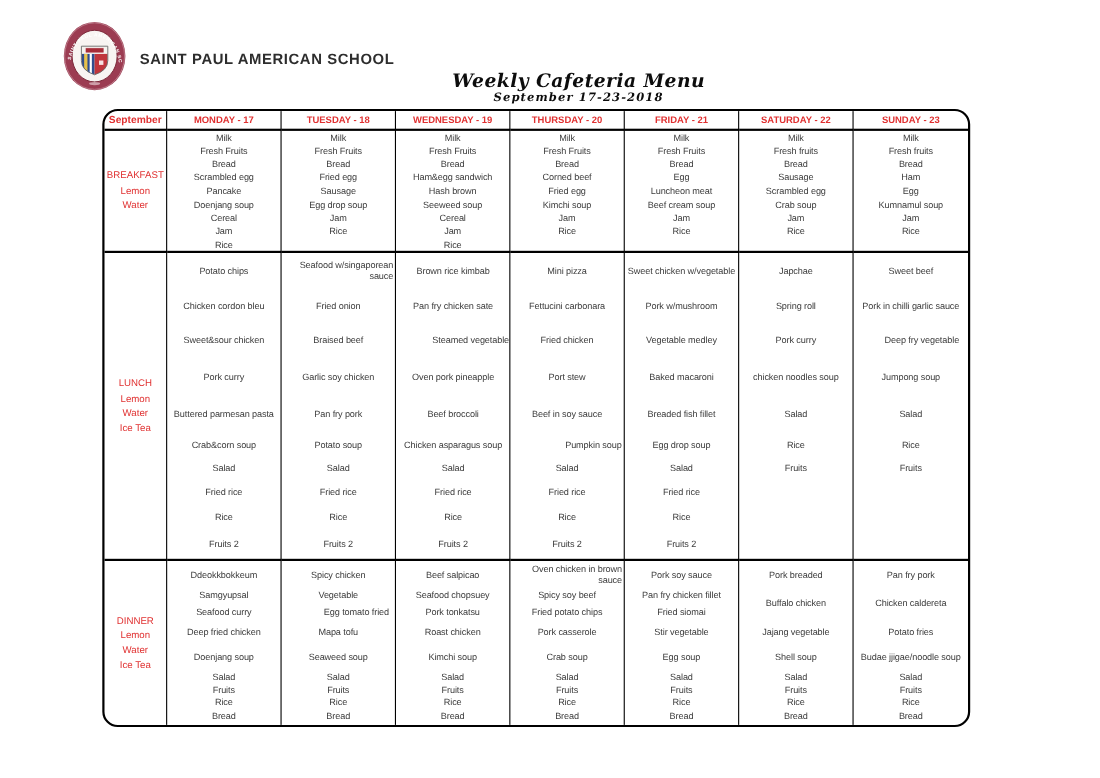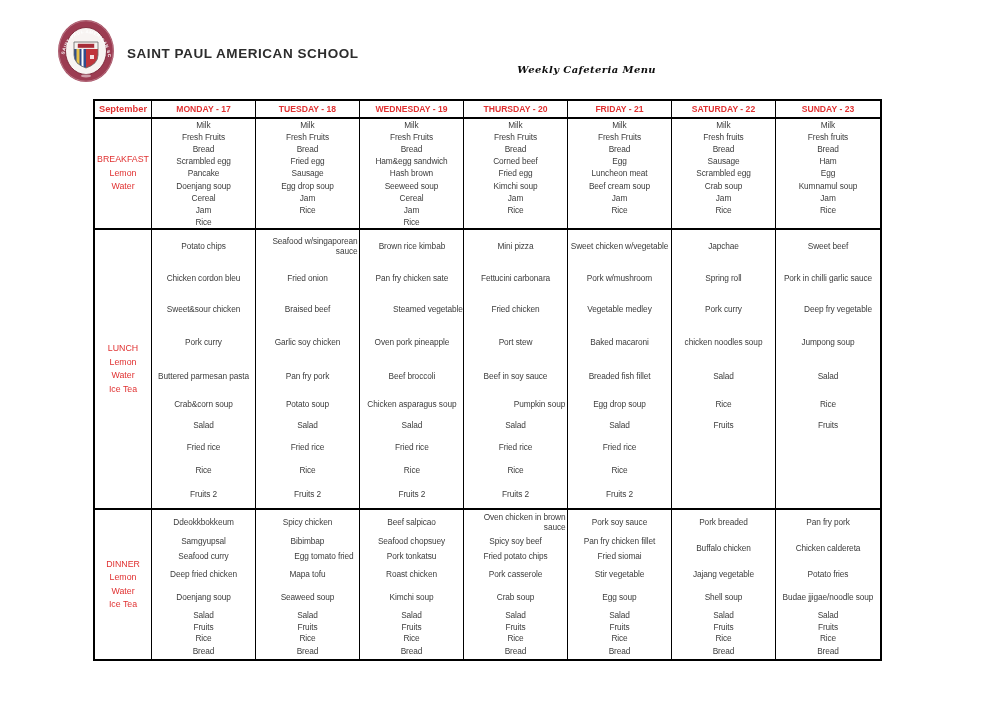--- a/index.html
+++ b/index.html
@@ -9,23 +9,23 @@
     font-family:"Liberation Sans","DejaVu Sans",sans-serif; overflow:hidden;
   }
   
   .logo { position:absolute; left:57px; top:19px; width:58px; height:64px; }
   .school-name {
     position:absolute; left:127px; top:46px;
     font-size:13.5px; font-weight:bold; letter-spacing:0.55px; color:#2d2d2d;
     white-space:nowrap;
   }
   .menu-title {
-    position:absolute; left:396px; top:64px; width:260px; text-align:right;
+    position:absolute; left:396px; top:64px; width:260px; text-align:center;
     font-family:"DejaVu Serif","Liberation Serif",serif; font-style:italic; font-weight:bold;
-    font-size:10px; color:#0d0d0d; letter-spacing:0.4px; white-space:nowrap;
+    font-size:17px; color:#0d0d0d; letter-spacing:0.4px; white-space:nowrap;
   }
   .menu-date {
     position:absolute; left:396px; top:83px; width:260px; text-align:center;
     font-family:"DejaVu Serif","Liberation Serif",serif; font-style:italic; font-weight:bold;
     font-size:10.5px; color:#0d0d0d; letter-spacing:1px; white-space:nowrap;
   }
   
   #menu-table {
     position:absolute; left:93px; top:99px; width:789px;
     display:grid; grid-template-columns:57px repeat(7,1fr);
@@ -83,22 +83,23 @@
         <rect x="33" y="36" width="4" height="4" fill="#ffffff" opacity="0.85"></rect>
       </g>
       <path d="M17,23 H41 V36 Q41,45 29,49 Q17,45 17,36 Z" fill="none" stroke="#666666" stroke-width="0.8"></path>
       <rect x="20.5" y="24.5" width="17" height="4.6" fill="#a72c38" stroke="#ffffff" stroke-width="0.5"></rect>
       <ellipse cx="29" cy="57" rx="5" ry="1.4" fill="#ffffff" opacity="0.5"></ellipse>
     </svg>
   </div>
 
   <div class="school-name">SAINT PAUL AMERICAN SCHOOL</div>
   <div class="menu-title">Weekly Cafeteria Menu</div>
-
-  <div id="menu-table" style="grid-template-rows: 18px 111px 280px 149px;">
+  <div class="menu-date">September 17-23-2018</div>
+
+  <div id="menu-table" style="grid-template-rows: 18px 111px 280px 149px; border-radius: 14px;">
       <div class="th month-th">September</div>
       <div class="th">MONDAY - 17</div>
       <div class="th">TUESDAY - 18</div>
       <div class="th">WEDNESDAY - 19</div>
       <div class="th">THURSDAY - 20</div>
       <div class="th">FRIDAY - 21</div>
       <div class="th">SATURDAY - 22</div>
       <div class="th last-col">SUNDAY - 23</div>
       <div class="meal-label">
         <div class="">BREAKFAST</div>
@@ -273,21 +274,21 @@
         <div class="menu-item" style="grid-row: 3 / span 1;">Seafood curry</div>
         <div class="menu-item" style="grid-row: 4 / span 1;">Deep fried chicken</div>
         <div class="menu-item" style="grid-row: 5 / span 1;">Doenjang soup</div>
         <div class="menu-item" style="grid-row: 6 / span 1;">Salad</div>
         <div class="menu-item" style="grid-row: 7 / span 1;">Fruits</div>
         <div class="menu-item" style="grid-row: 8 / span 1;">Rice</div>
         <div class="menu-item" style="grid-row: 9 / span 1;">Bread</div>
       </div>
       <div class="day-cell last-row" style="grid-template-rows: 23fr 16fr 13fr 24fr 21fr 14fr 11fr 11fr 15fr;">
         <div class="menu-item" style="grid-row: 1 / span 1;">Spicy chicken</div>
-        <div class="menu-item" style="grid-row: 2 / span 1;">Bibimbap</div>
+        <div class="menu-item" style="grid-row: 2 / span 1;">Vegetable</div>
         <div class="menu-item" style="grid-row: 3 / span 1; padding-left: 33px;">Egg tomato fried</div>
         <div class="menu-item" style="grid-row: 4 / span 1;">Mapa tofu</div>
         <div class="menu-item" style="grid-row: 5 / span 1;">Seaweed soup</div>
         <div class="menu-item" style="grid-row: 6 / span 1;">Salad</div>
         <div class="menu-item" style="grid-row: 7 / span 1;">Fruits</div>
         <div class="menu-item" style="grid-row: 8 / span 1;">Rice</div>
         <div class="menu-item" style="grid-row: 9 / span 1;">Bread</div>
       </div>
       <div class="day-cell last-row" style="grid-template-rows: 23fr 16fr 13fr 24fr 21fr 14fr 11fr 11fr 15fr;">
         <div class="menu-item" style="grid-row: 1 / span 1;">Beef salpicao</div>

